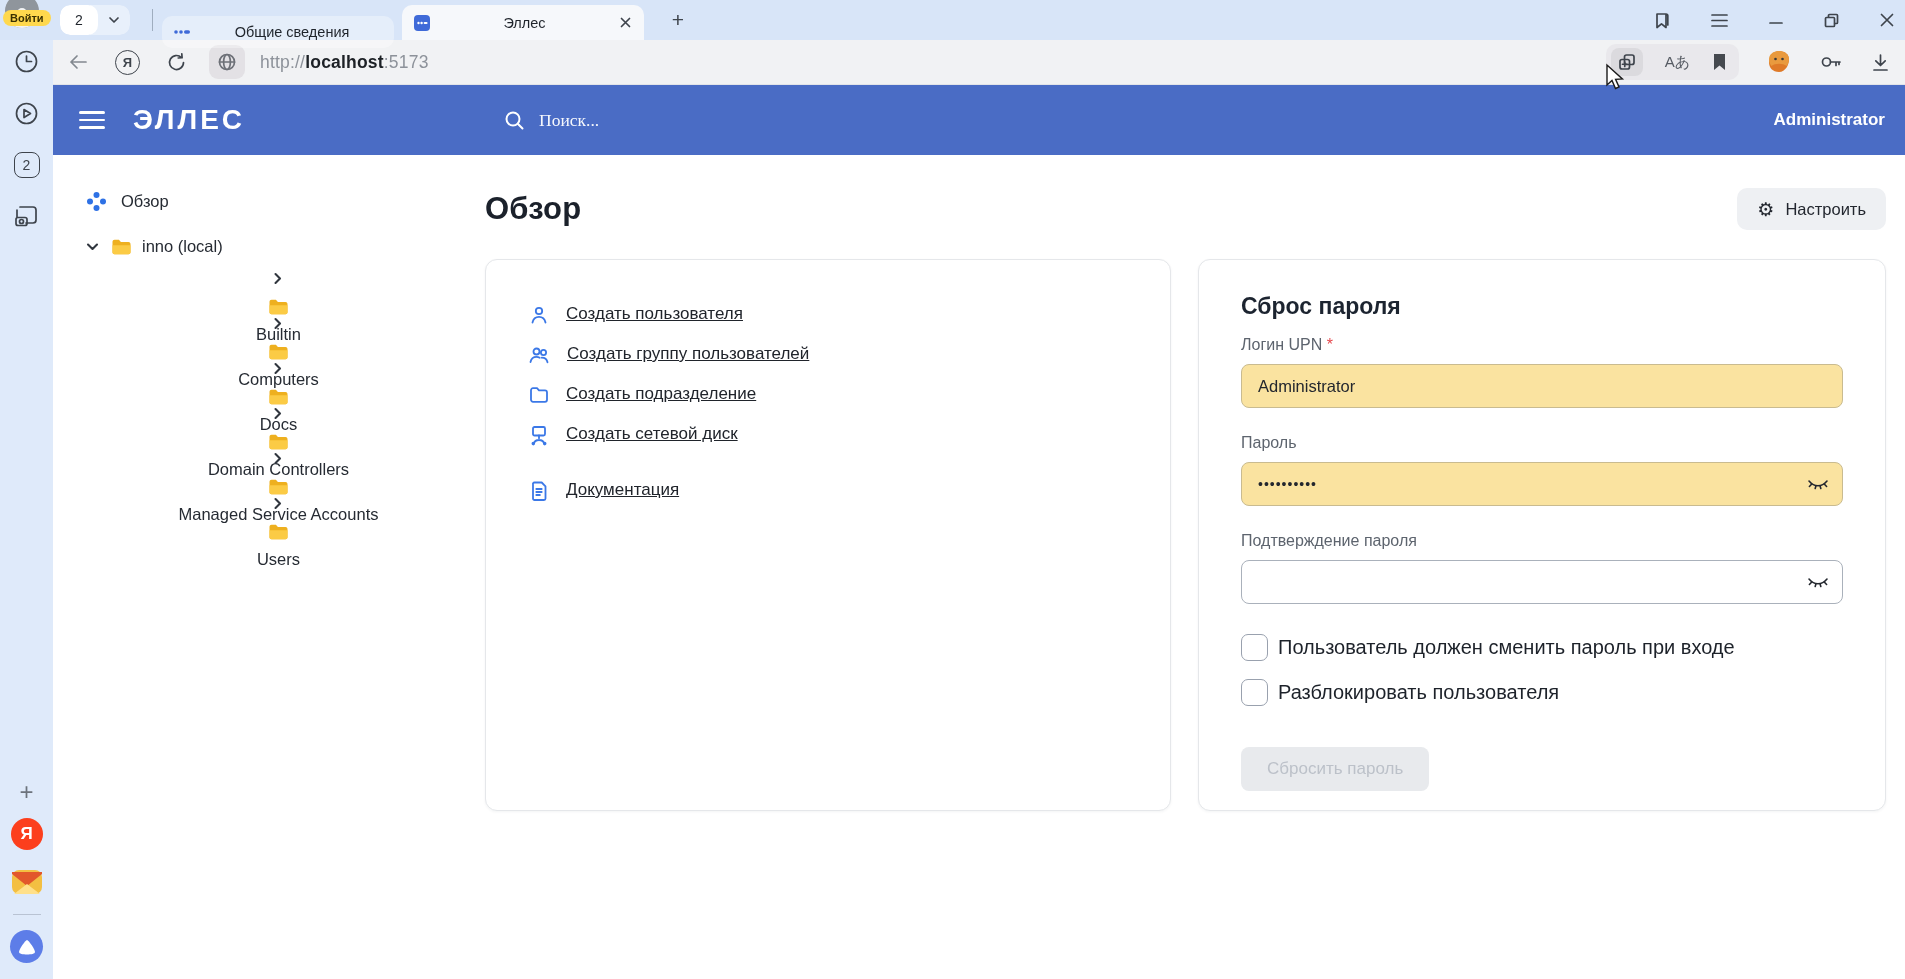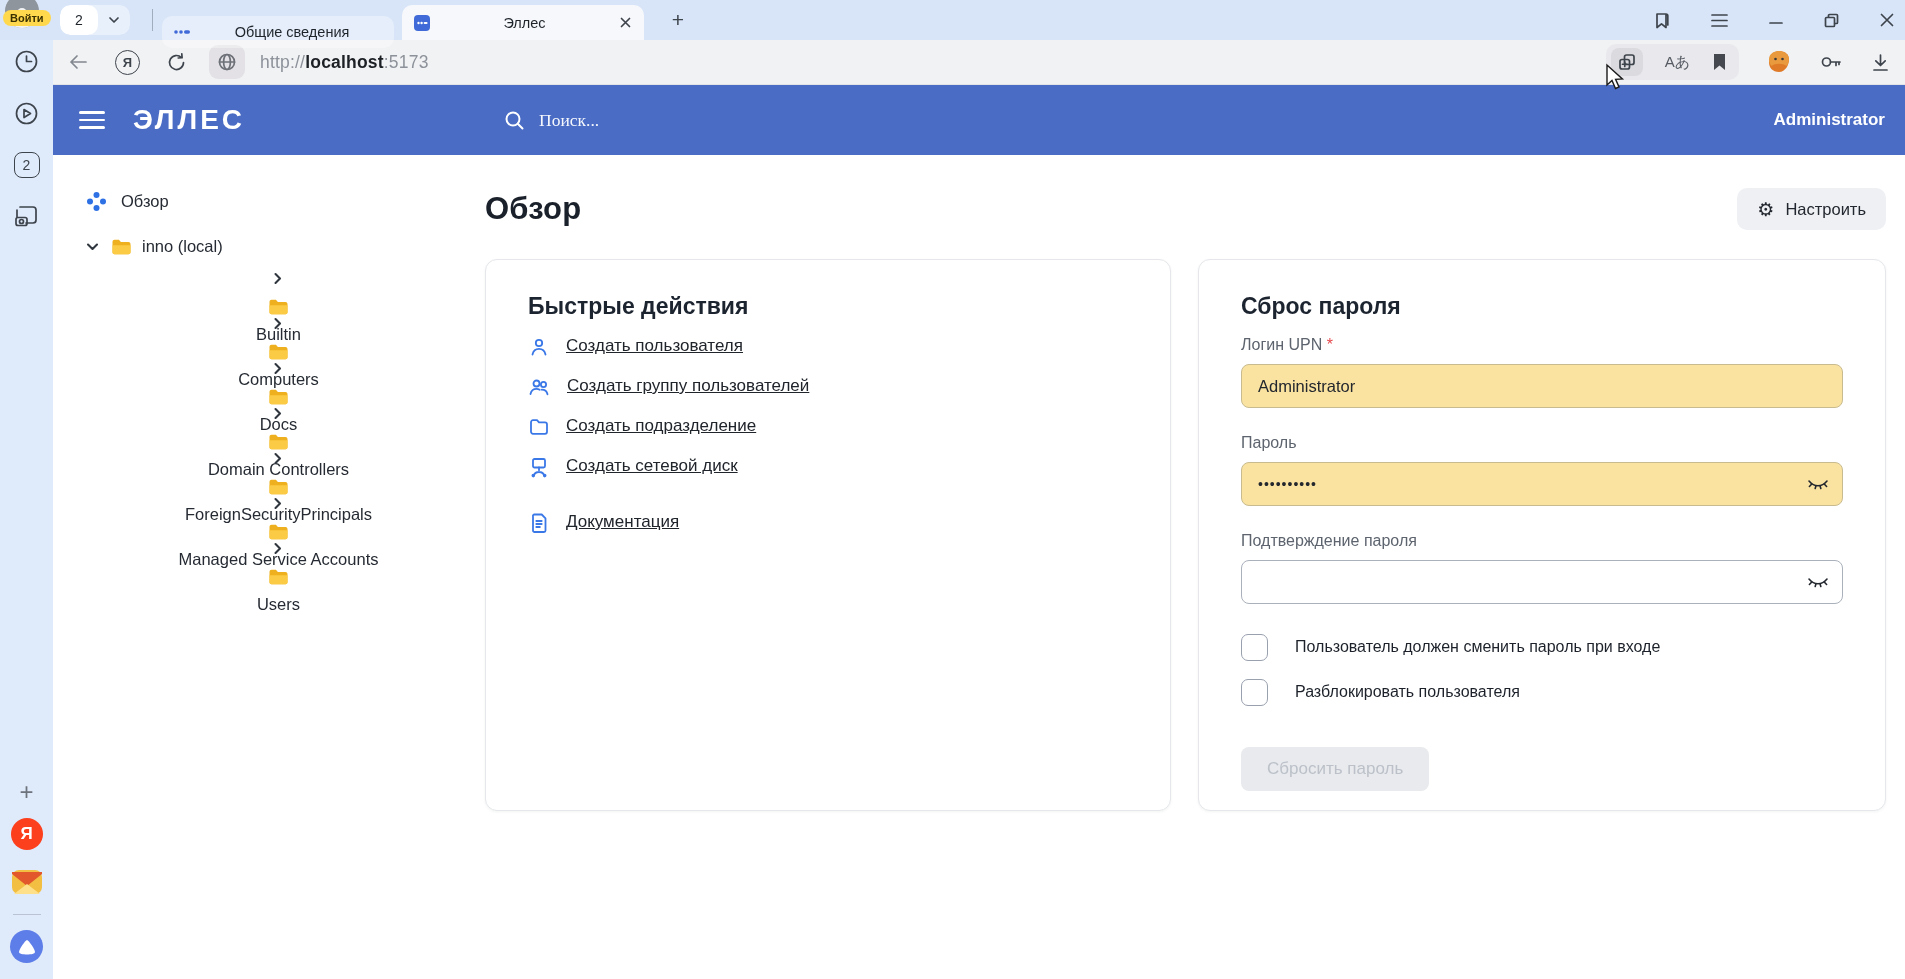--- a/index.html
+++ b/index.html
@@ -80,21 +80,21 @@
   .qa-item { display:flex; align-items:flex-start; gap:16px; height:40px; font-size:17px; color:#20242b; cursor:pointer;text-decoration:underline; }
   .qa-item.docs { margin-top:16px; }
 
   .f-label { margin-top:14px; font-size:16px; color:#5d646e; height:20px; }
   .f-label .req { color:#e5484d; }
   .f-label.after { margin-top:26px; }
   .field { position:relative; margin-top:8px; }
   .inp { width:100%; height:44px; border-radius:8px; border:1px solid #aab1bb; background:#fff; font-size:16.5px; color:#23272e; padding:0 46px 0 16px; font-family:inherit; outline:none; }
   .inp.yellow { background:#fae3a0; border-color:#c9bb90; }
   .eye-btn { position:absolute; right:12px; top:50%; transform:translateY(-50%); background:none; border:none; display:flex; cursor:pointer; }
-  .cb-row { display:flex; align-items:center; gap:27px; margin-top:26px; height:34px; font-size:16px; color:#1d222a; }
+  .cb-row { display:flex; align-items:center; gap:10px; margin-top:26px; height:34px; font-size:20px; color:#1d222a; }
   .cb-row + .cb-row { margin-top:11px; }
   .cb-box { width:27px; height:27px; border:1.5px solid #99a1ae; border-radius:7px; background:#fff; flex:0 0 auto; cursor:pointer; }
   .submit-btn { margin-top:38px; display:inline-block; background:#e8eaed; color:#bcc1c9; border:none; border-radius:8px; padding:12px 26px; font-size:17px; font-family:inherit; }
 
   
   .ic  { fill:none; stroke:#3e444c; stroke-width:1.7; stroke-linecap:round; stroke-linejoin:round; }
   .icw { fill:none; stroke:#ffffff; stroke-width:2;   stroke-linecap:round; stroke-linejoin:round; }
   .icb { fill:none; stroke:#3b78e7; stroke-width:1.8; stroke-linecap:round; stroke-linejoin:round; }
   .icd { fill:none; stroke:#30363e; stroke-width:2.1; stroke-linecap:round; stroke-linejoin:round; }
   .cursor { position:absolute; left:1604px; top:63px; z-index:99; pointer-events:none; }
@@ -396,34 +396,20 @@
         <svg width="19" height="19" viewBox="0 0 19 19">
           <path class="icd" d="M7.5 5l4.5 4.5L7.5 14"></path>
         </svg>
       </span>
     <span style="display:flex;">
         <svg width="21" height="21" viewBox="0 0 21 21">
           <path d="M2.5 5.7c0-1.1.9-2 2-2h4.4l2 2.2h7.6c1.1 0 2 .9 2 2v8.4c0 1.1-.9 2-2 2h-14c-1.1 0-2-.9-2-2z" fill="#eeb01f"></path>
           <path d="M2.5 9.2h18v7.1c0 1.1-.9 2-2 2h-14c-1.1 0-2-.9-2-2z" fill="#fbcb45"></path>
         </svg>
       </span>
-    <span class="lbl">ForeignSecurityPrincipals</span>
-  </div>
-  <div class="srow child">
-    <span style="display:flex;">
-        <svg width="19" height="19" viewBox="0 0 19 19">
-          <path class="icd" d="M7.5 5l4.5 4.5L7.5 14"></path>
-        </svg>
-      </span>
-    <span style="display:flex;">
-        <svg width="21" height="21" viewBox="0 0 21 21">
-          <path d="M2.5 5.7c0-1.1.9-2 2-2h4.4l2 2.2h7.6c1.1 0 2 .9 2 2v8.4c0 1.1-.9 2-2 2h-14c-1.1 0-2-.9-2-2z" fill="#eeb01f"></path>
-          <path d="M2.5 9.2h18v7.1c0 1.1-.9 2-2 2h-14c-1.1 0-2-.9-2-2z" fill="#fbcb45"></path>
-        </svg>
-      </span>
     <span class="lbl">Managed Service Accounts</span>
   </div>
   <div class="srow child">
     <span style="display:flex;">
         <svg width="19" height="19" viewBox="0 0 19 19">
           <path class="icd" d="M7.5 5l4.5 4.5L7.5 14"></path>
         </svg>
       </span>
     <span style="display:flex;">
         <svg width="21" height="21" viewBox="0 0 21 21">
@@ -441,21 +427,20 @@
     <div class="page-title">Обзор</div>
     <button class="cfg-btn">
       <span class="cfg-gear">⚙</span>
       <span>Настроить</span>
     </button>
   </div>
 
   <div class="cards">
 
     <div class="card qa">
-      <div class="card-title">Быстрые действия</div>
       <div class="qa-list">
         <div class="qa-item">
           <span style="display:flex;">
             <svg width="22" height="22" viewBox="0 0 22 22">
                 <circle class="icb" cx="11" cy="7" r="3.2"></circle>
                 <path class="icb" d="M4.5 18.5c.8-3.6 3.4-5.6 6.5-5.6s5.7 2 6.5 5.6"></path>
               </svg>
           </span>
           <span>Создать пользователя</span>
         </div>

